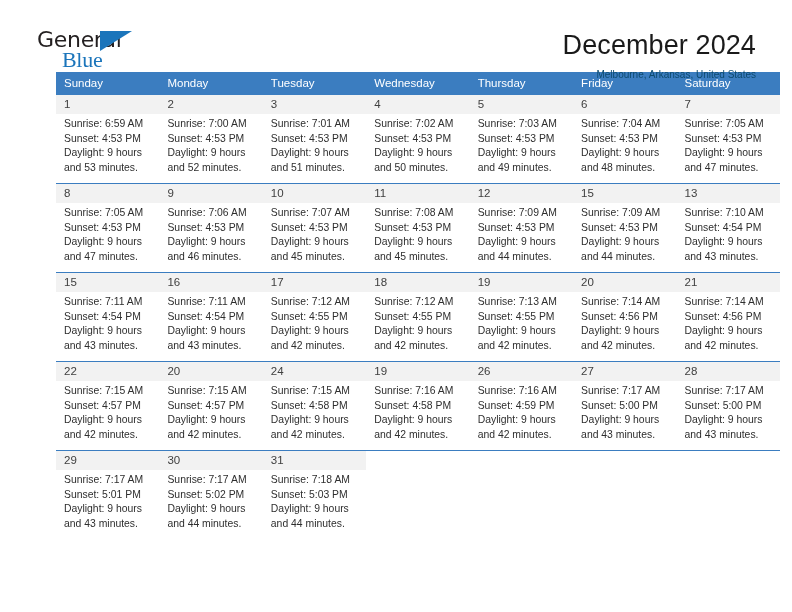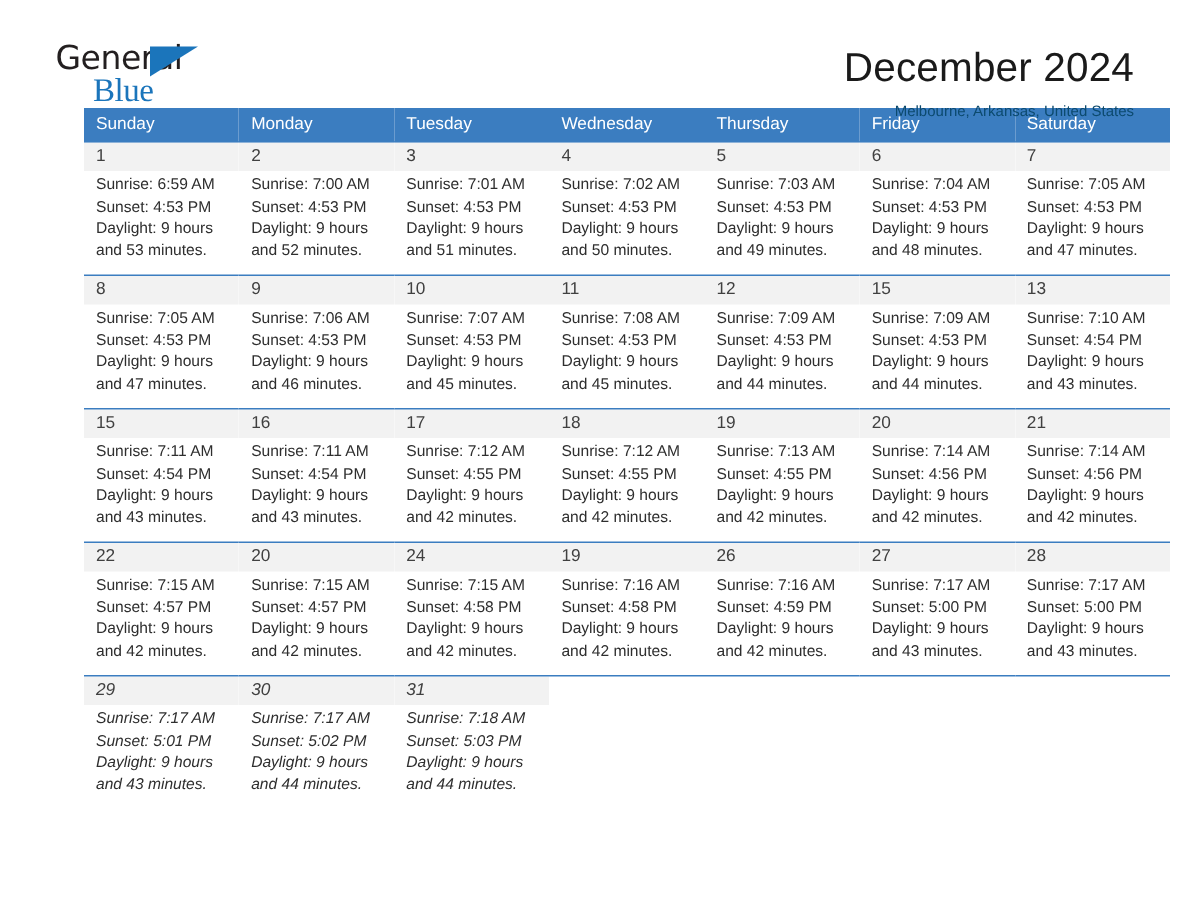--- a/index.html
+++ b/index.html
@@ -112,21 +112,21 @@
 
   td.day {
     vertical-align: top;
     padding: 0;
     border: none;
     border-top: 1px solid #3b7dc0;
     background: #ffffff;
     height: 89px;
   }
   tr.week-row td.day { height: 89px; }
-  tr.week-row.last td.day { height: 94px; font-style: italic; }
+  tr.week-row.last td.day { height: 94px; }
 
   .day-inner {
     height: 100%;
   }
   .day-num {
     background: #f2f2f2;
     font-size: 11.5px;
     color: #404040;
     padding: 3px 0 3px 8px;
     line-height: 13px;

